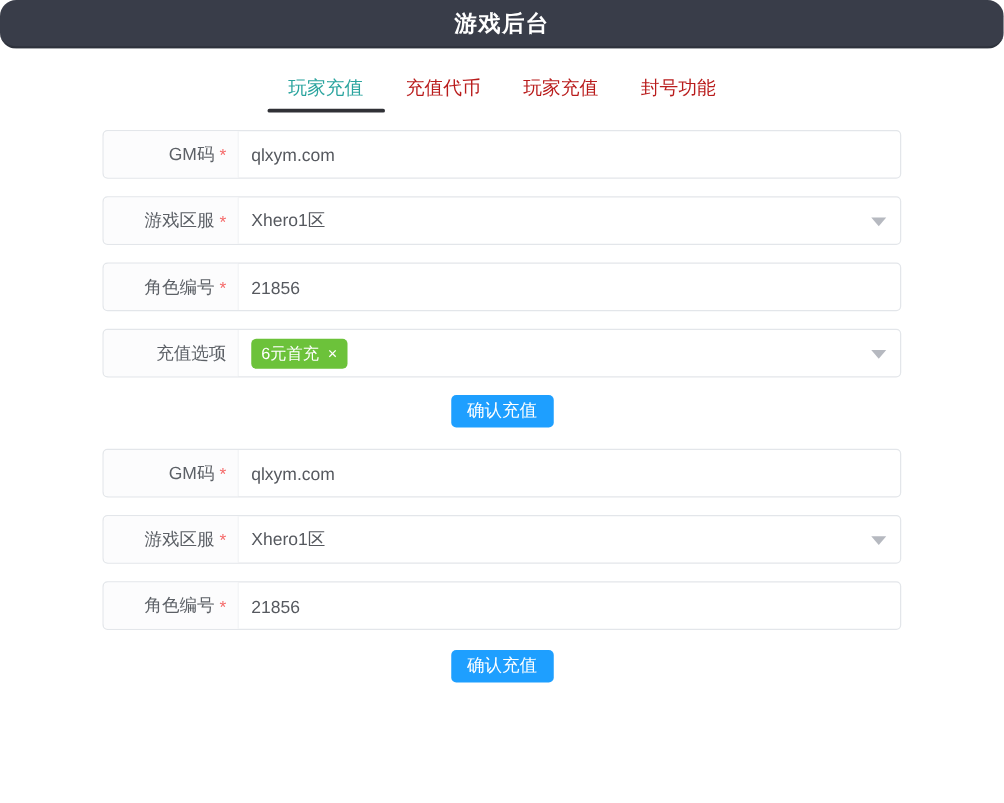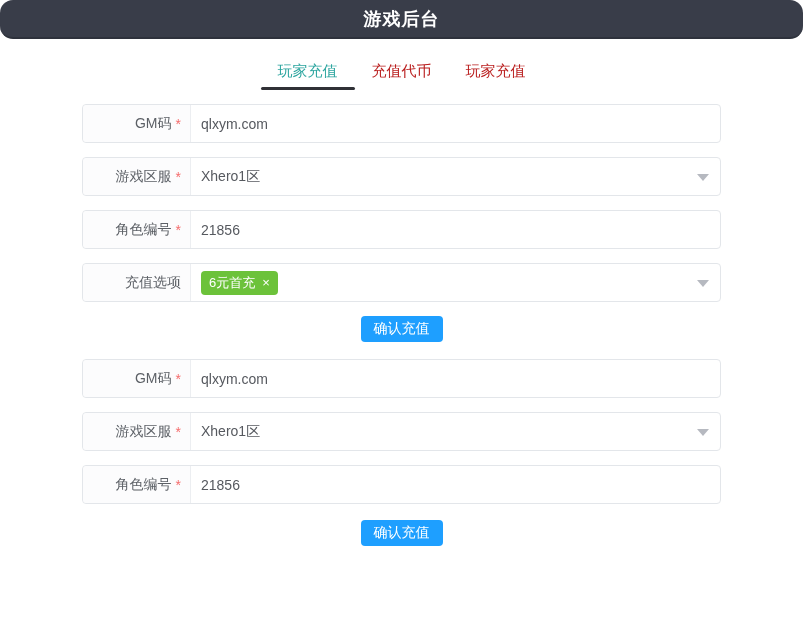--- a/index.html
+++ b/index.html
@@ -67,20 +67,23 @@
 <div class="tabs">
   <div class="tab active">
     <span>玩家充值</span>
     <span class="tab-underline"></span>
   </div>
   <div class="tab">
     <span>充值代币</span>
   </div>
   <div class="tab">
     <span>玩家充值</span>
+  </div>
+  <div class="tab">
+    <span>封号功能</span>
   </div>
 </div>
 
 <div class="form">
 
   <div class="form-row">
     <div class="label-cell">
       <span>GM码</span>
       <span class="req">*</span>
     </div>

